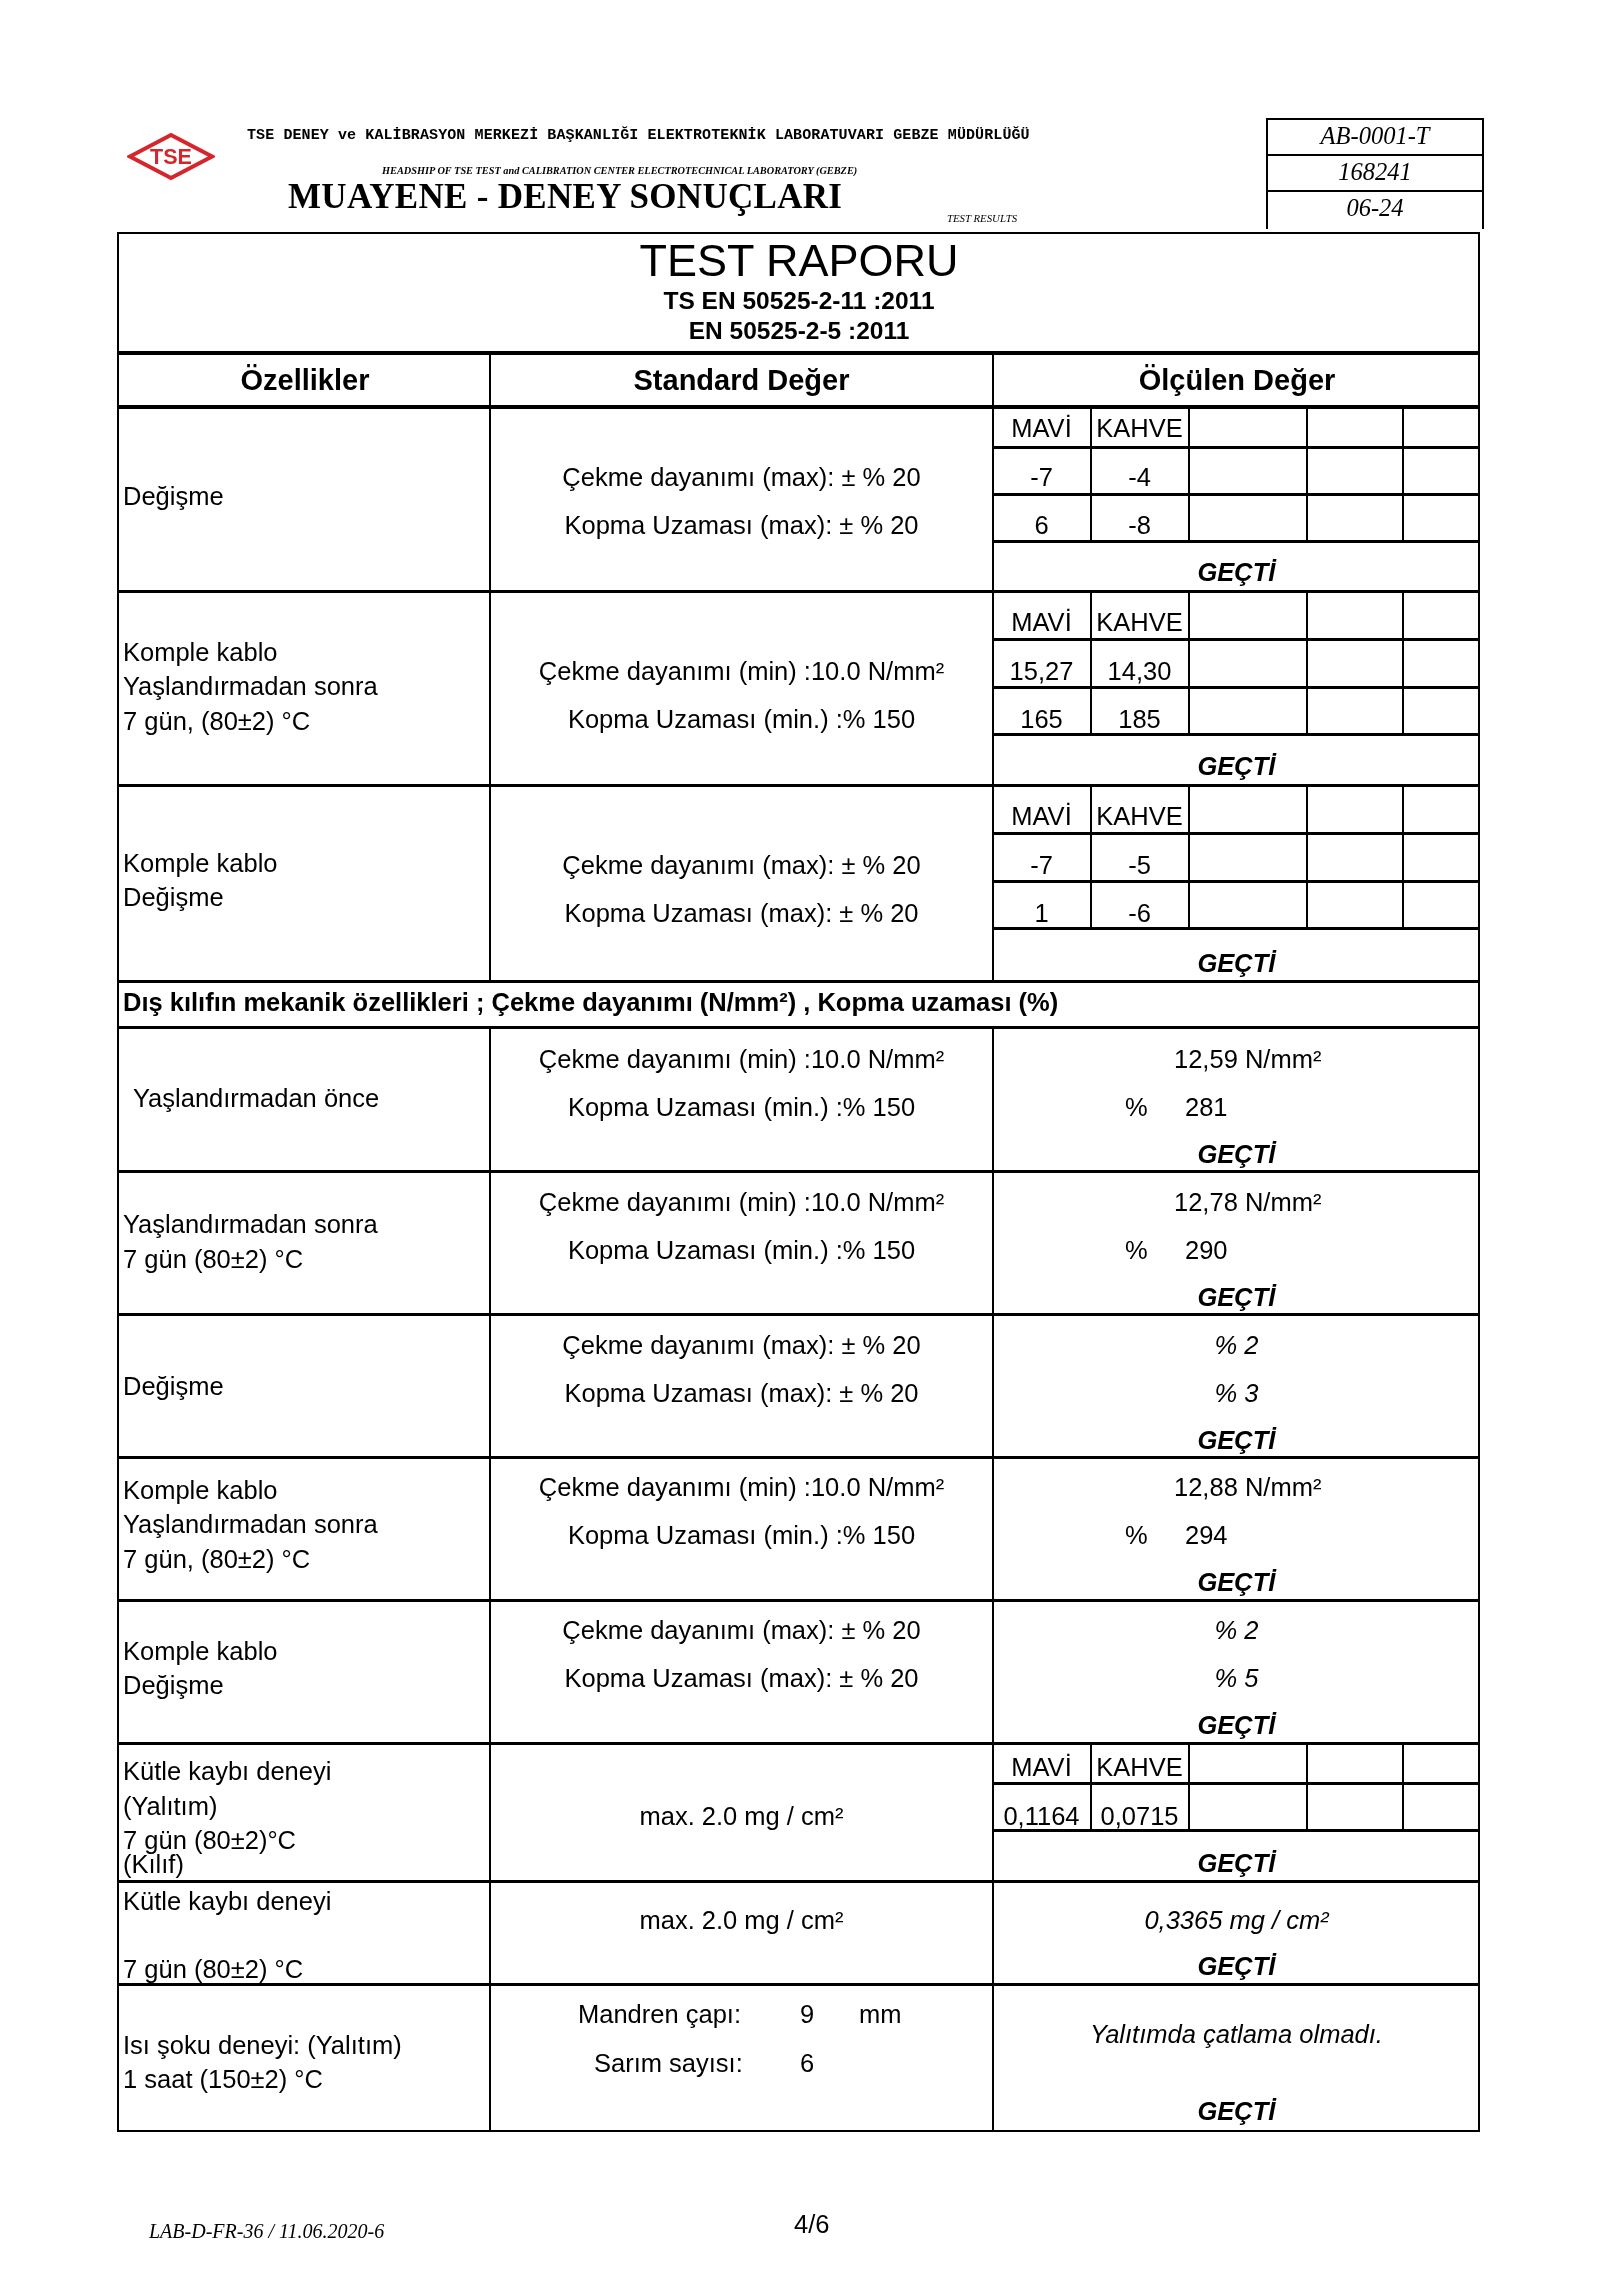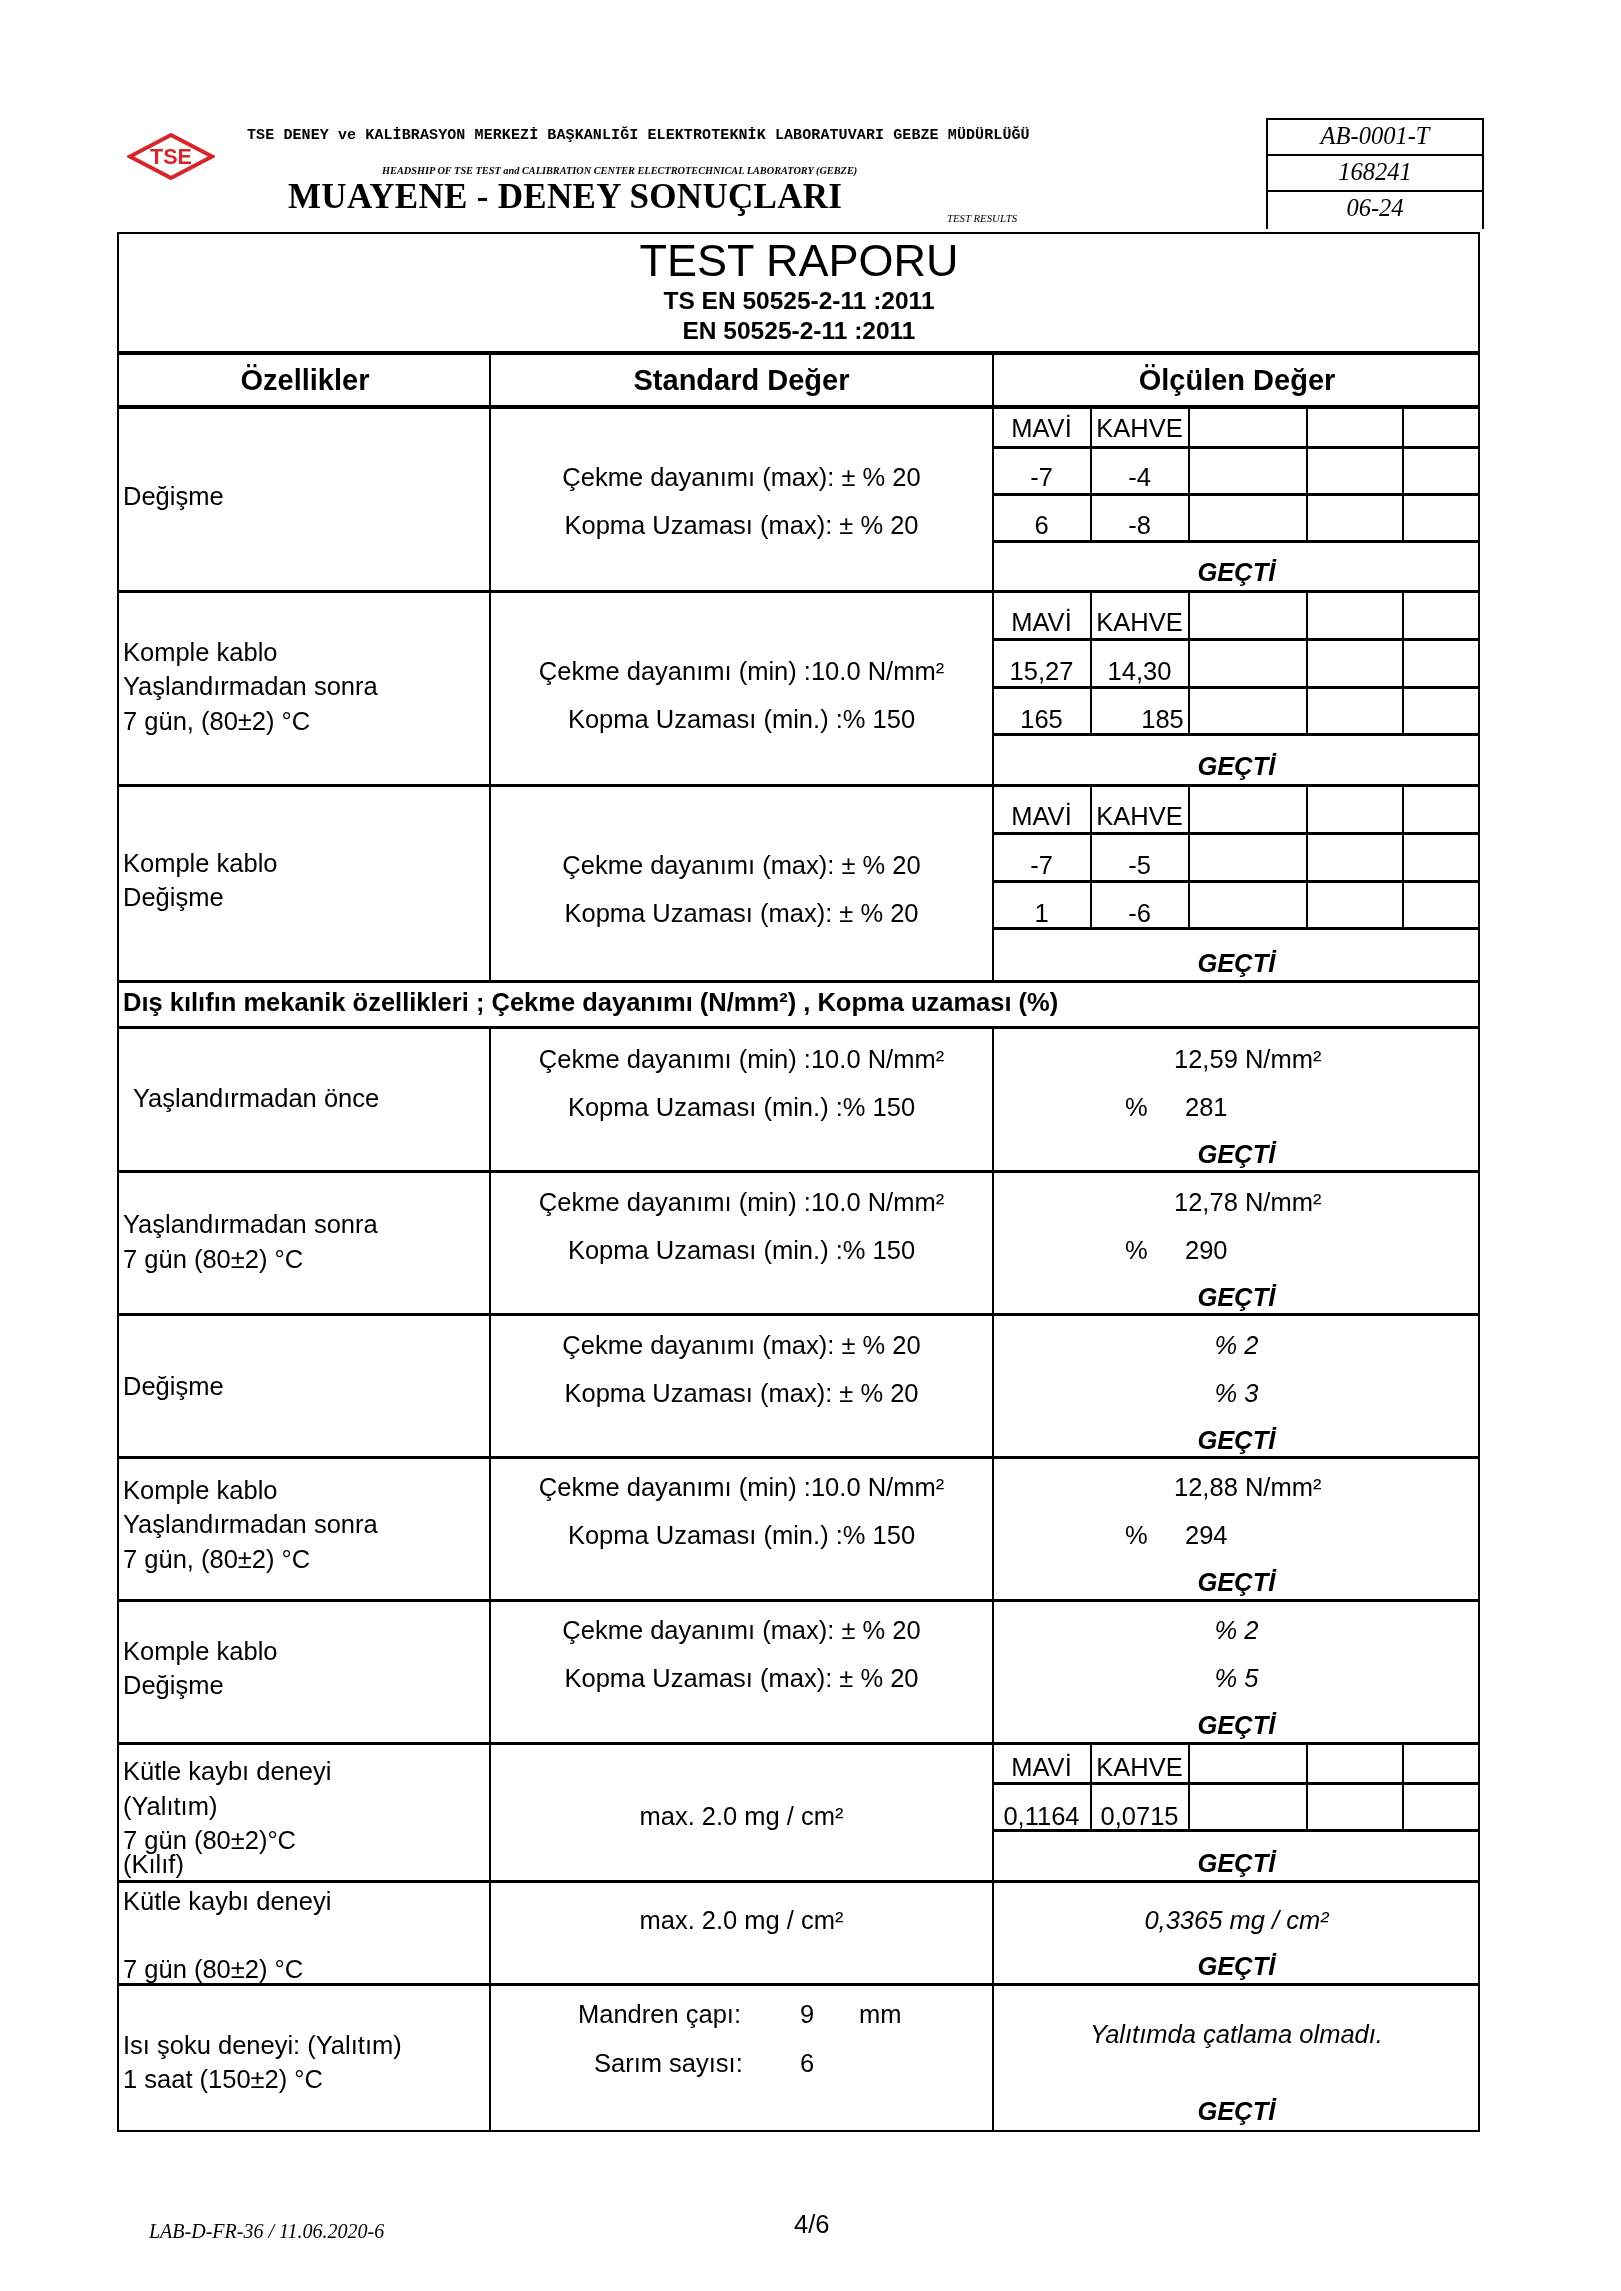--- a/index.html
+++ b/index.html
@@ -56,21 +56,21 @@
   <div>AB-0001-T</div>
   <div>168241</div>
   <div>06-24</div>
 </div>
 
 <div class="frame"></div>
 
 <div class="title-block">
   <div class="t-main">TEST RAPORU</div>
   <div class="t-std1">TS EN 50525-2-11 :2011</div>
-  <div class="t-std2">EN 50525-2-11  :2011</div>
+  <div class="t-std2">EN 50525-2-5  :2011</div>
 </div>
 
 <div class="hline" style="top:351px;height:3.9px;"></div>
 <div class="hline" style="top:405px;height:3.9px;"></div>
 <div class="hline" style="top:590px;height:2.9px;"></div>
 <div class="hline" style="top:784px;height:2.9px;"></div>
 <div class="hline" style="top:980px;height:2.9px;"></div>
 <div class="hline" style="top:1026px;height:2.9px;"></div>
 <div class="hline" style="top:1170px;height:2.9px;"></div>
 <div class="hline" style="top:1313px;height:2.9px;"></div>
@@ -133,21 +133,21 @@
 <div class="txt left" style="top:638px;">Komple kablo</div>
 <div class="txt left" style="top:672px;">Yaşlandırmadan sonra</div>
 <div class="txt left" style="top:707px;">7 gün, (80±2) °C</div>
 <div class="txt ctr" style="left:491px;width:501px;top:657px;">Çekme dayanımı  (min) :10.0 N/mm²</div>
 <div class="txt ctr" style="left:491px;width:501px;top:705px;">Kopma Uzaması (min.) :% 150</div>
 <div class="grid-cell" style="left:993px;width:97px;top:608px;">MAVİ</div>
 <div class="grid-cell" style="left:1091px;width:97px;top:608px;">KAHVE</div>
 <div class="grid-cell" style="left:993px;width:97px;top:657px;">15,27</div>
 <div class="grid-cell" style="left:1091px;width:97px;top:657px;">14,30</div>
 <div class="grid-cell" style="left:993px;width:97px;top:705px;">165</div>
-<div class="grid-cell" style="left:1091px;width:97px;top:705px;padding-left:23px;">185</div>
+<div class="grid-cell" style="left:1091px;width:97px;top:705px;">185</div>
 <div class="gecti" style="top:752px;">GEÇTİ</div>
 
 <div class="txt left" style="top:849px;">Komple kablo</div>
 <div class="txt left" style="top:883px;">Değişme</div>
 <div class="txt ctr" style="left:491px;width:501px;top:851px;">Çekme dayanımı (max):  ± % 20</div>
 <div class="txt ctr" style="left:491px;width:501px;top:899px;">Kopma Uzaması (max): ± % 20</div>
 <div class="grid-cell" style="left:993px;width:97px;top:802px;">MAVİ</div>
 <div class="grid-cell" style="left:1091px;width:97px;top:802px;">KAHVE</div>
 <div class="grid-cell" style="left:993px;width:97px;top:851px;">-7</div>
 <div class="grid-cell" style="left:1091px;width:97px;top:851px;">-5</div>

